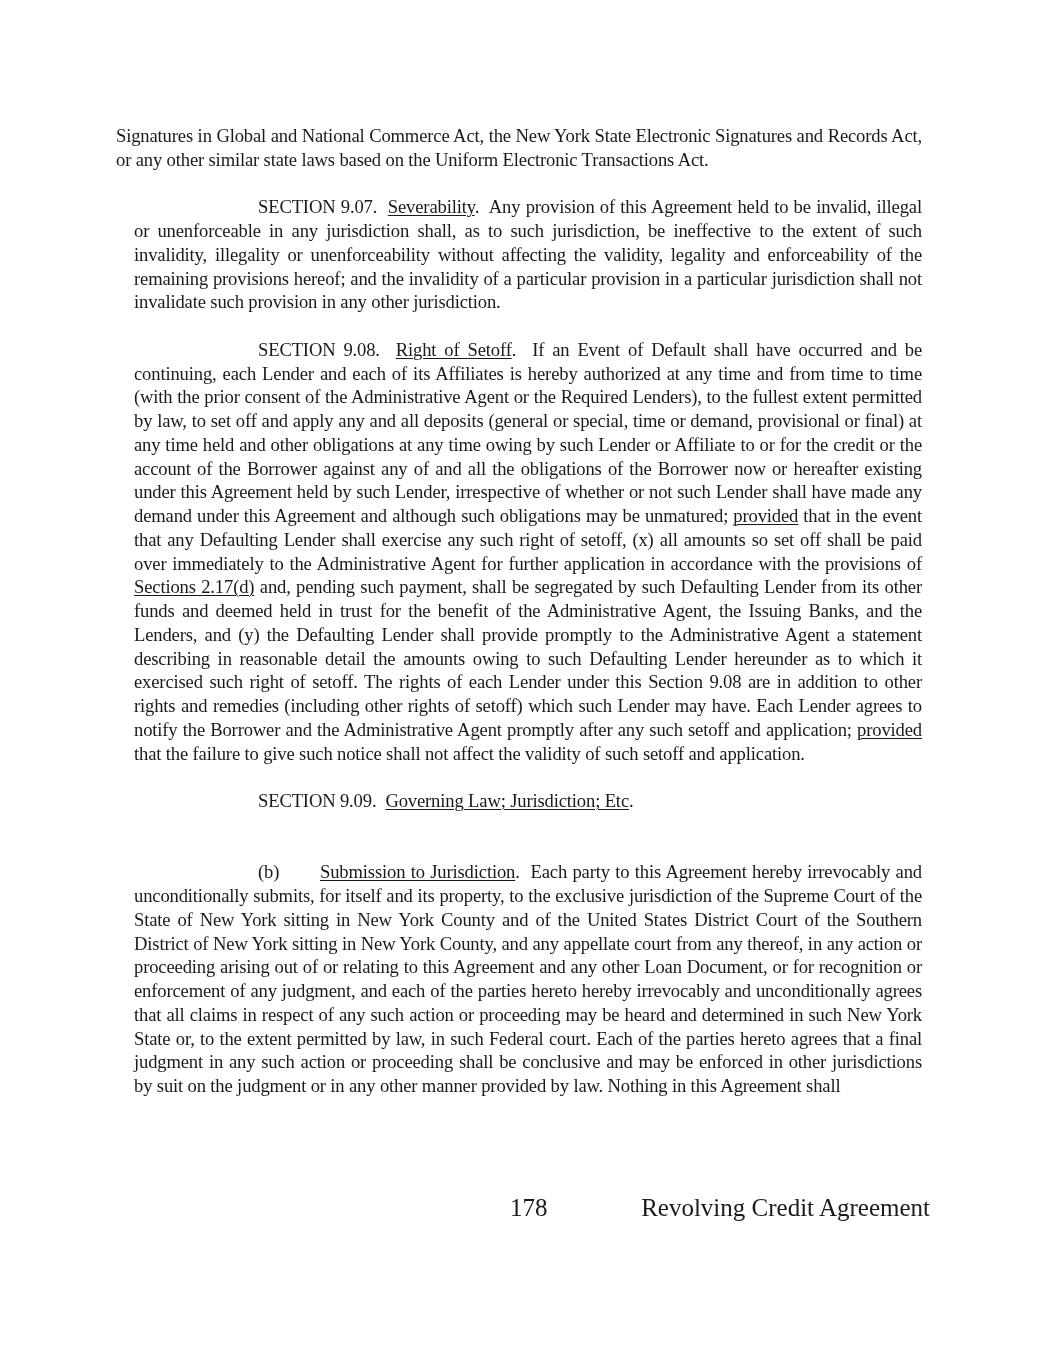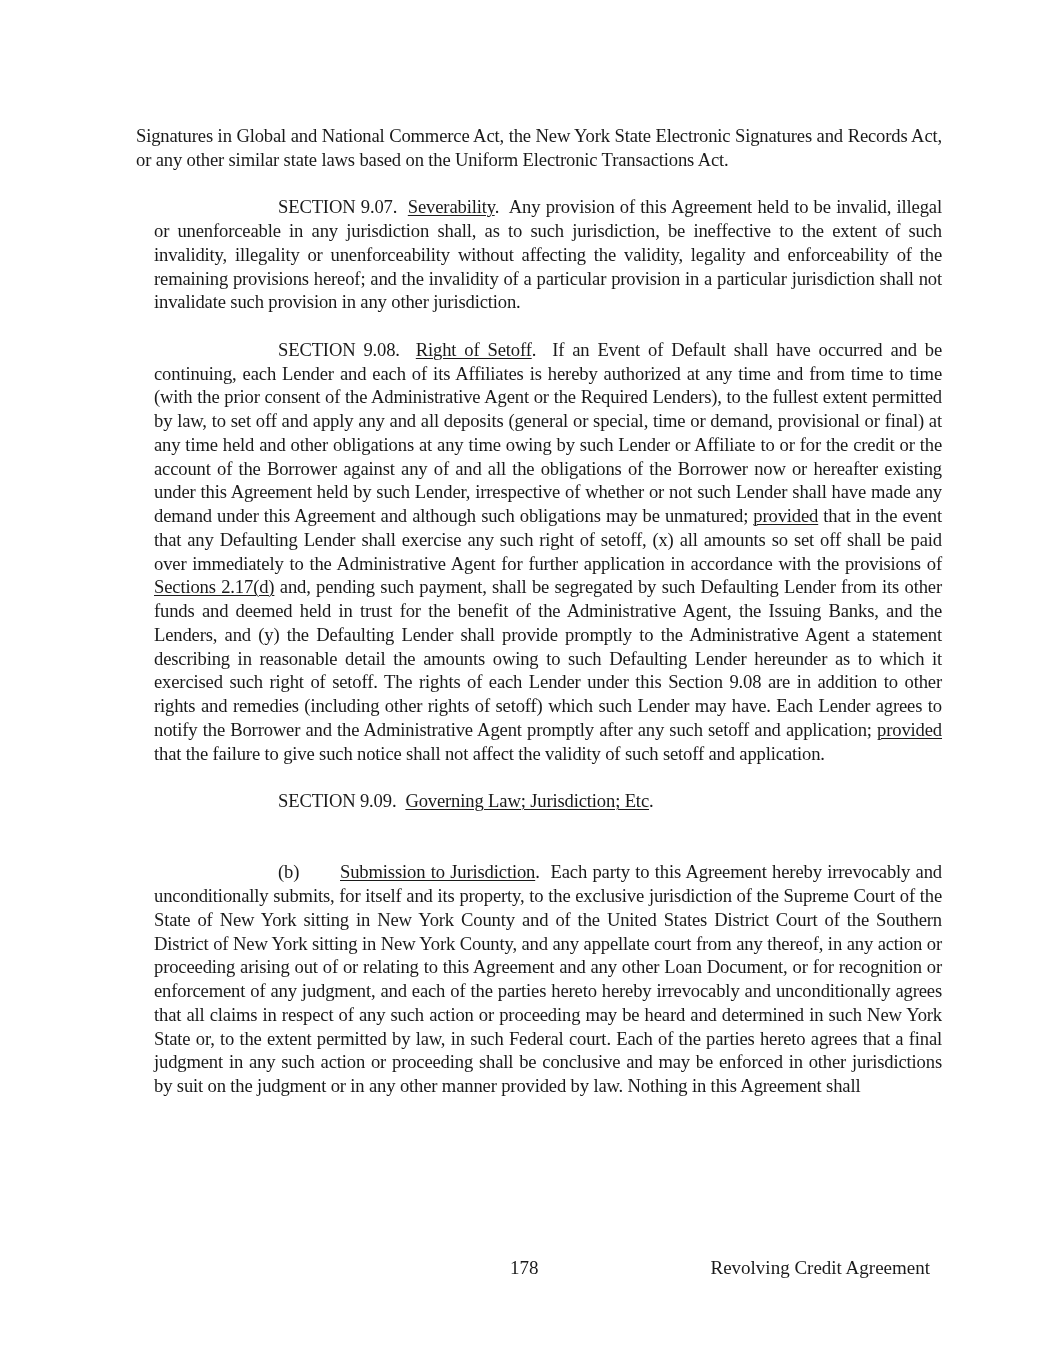--- a/index.html
+++ b/index.html
@@ -10,43 +10,43 @@
   body {
     width: 1055px;
     height: 1365px;
     position: relative;
     overflow: hidden;
     font-family: "Liberation Serif", "DejaVu Serif", serif;
     color: #1a1a1a;
   }
   .page {
     position: absolute;
-    left: 136px;
+    left: 116px;
     top: 124px;
     width: 806px;
   }
   p {
     margin: 0;
     font-size: 18.6px;
     line-height: 23.75px;
     text-align: justify;
     text-align-last: left;
     letter-spacing: -0.15px;
   }
   .gap { height: 23.75px; }
   .indent { text-indent: 124px; margin-left: 18px; }
   .ul { text-decoration: underline; text-underline-offset: 2px; text-decoration-thickness: 1px; }
   .sub-label { display: inline-block; width: 62px; text-indent: 0; }
   .footer {
     position: absolute;
-    top: 1256px;
+    top: 1196px;
     left: 124px;
     width: 806px;
     height: 24px;
-    font-size: 19px;
+    font-size: 25px;
     line-height: 24px;
   }
   .page-number {
     position: absolute;
     left: 386px;
   }
   .doc-title {
     position: absolute;
     right: 0;
   }

